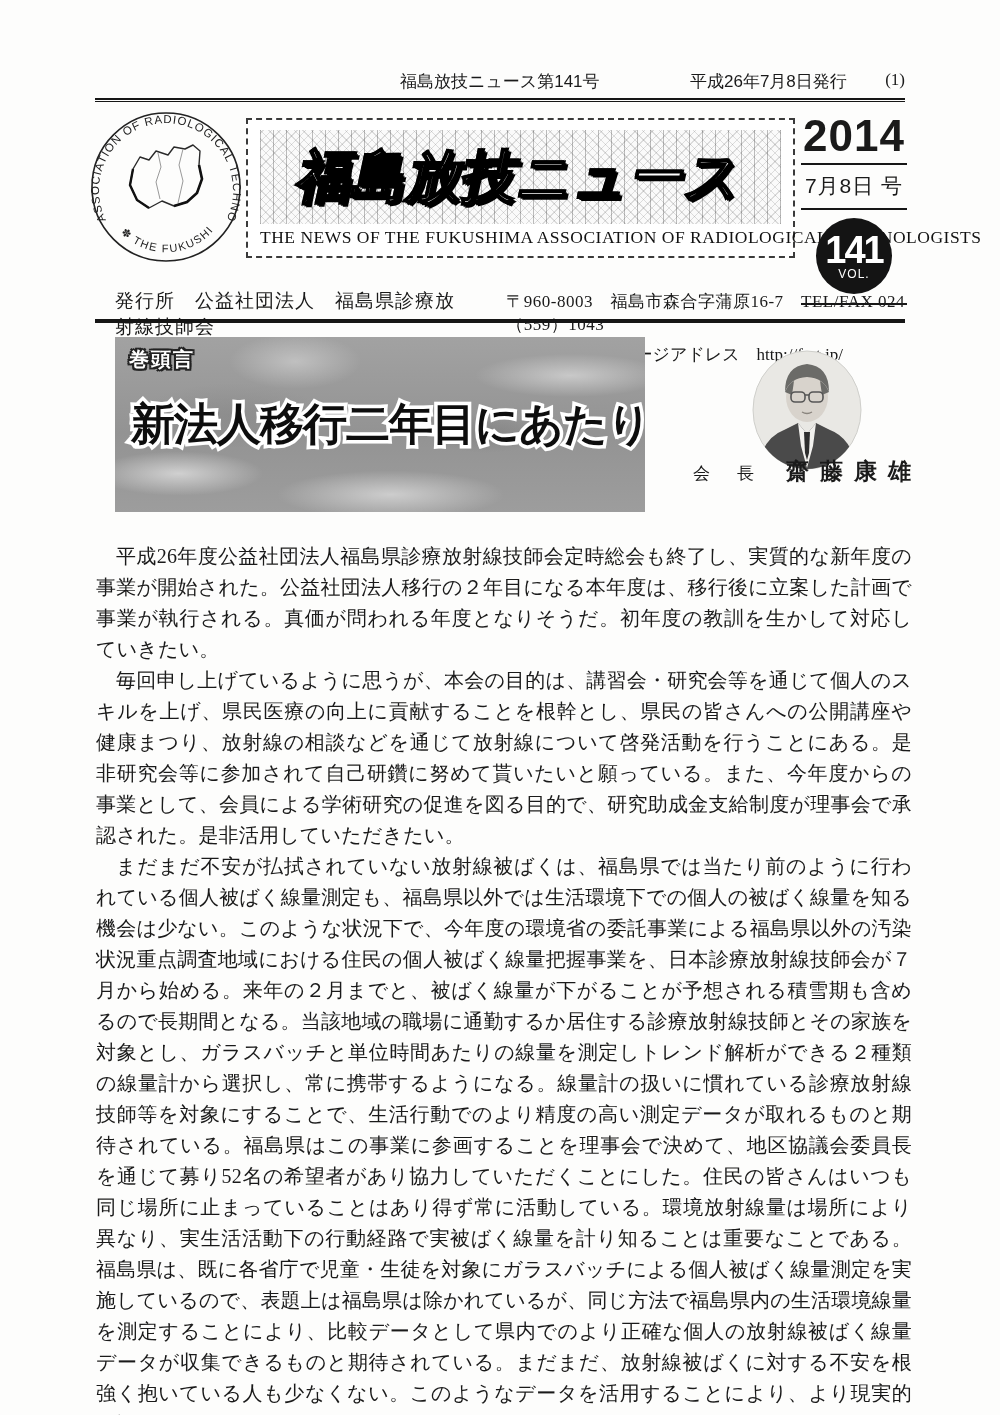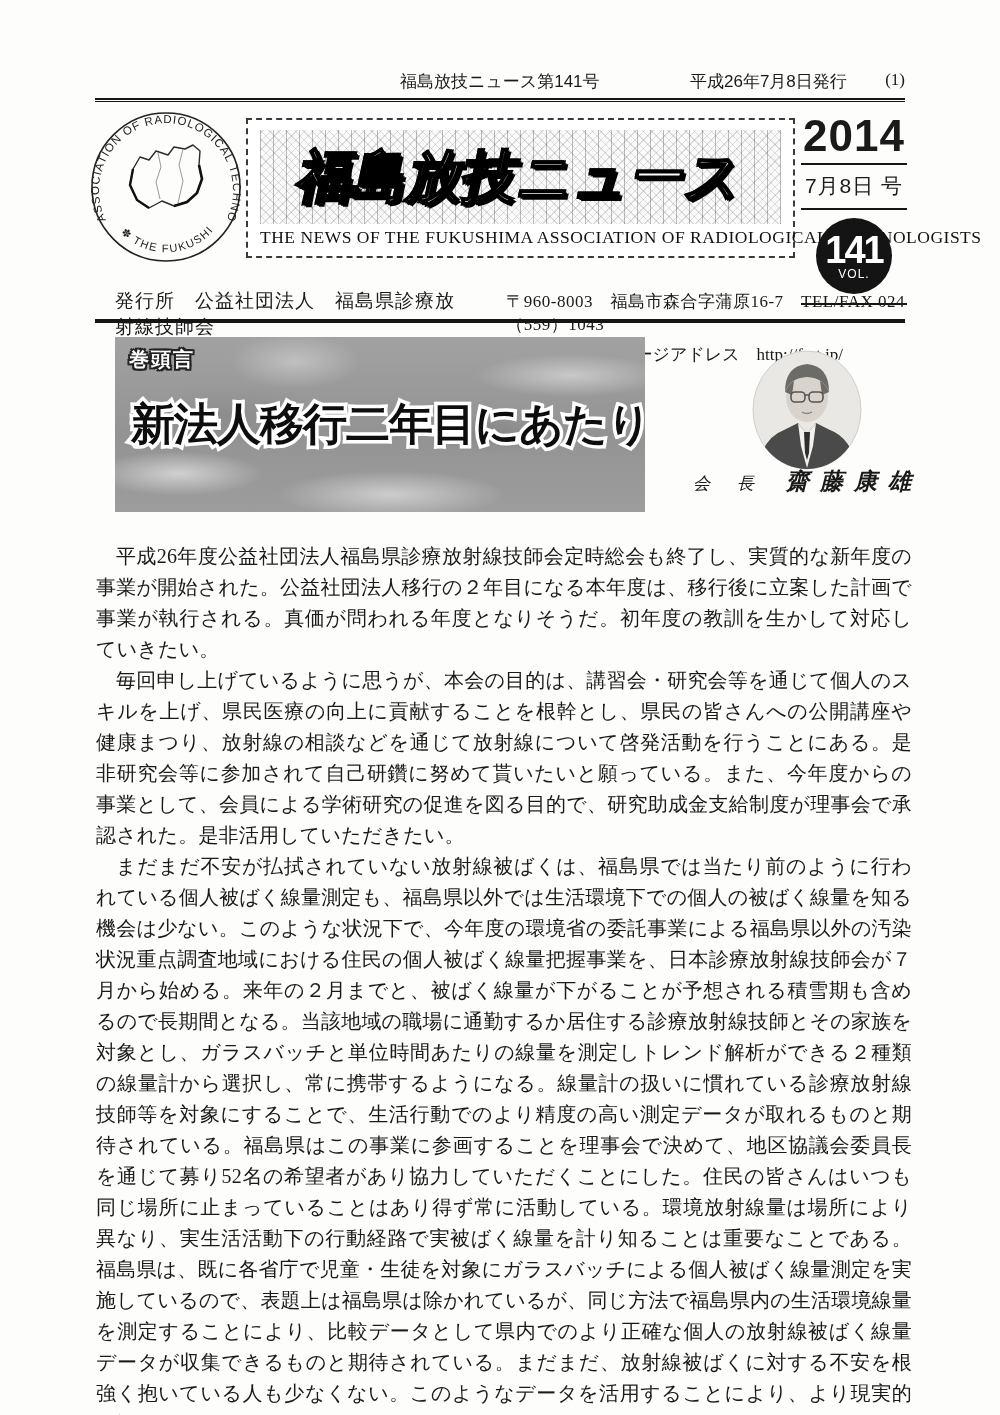--- a/index.html
+++ b/index.html
@@ -75,22 +75,22 @@
     text-shadow:-2px -2px 0 #222,2px -2px 0 #222,-2px 2px 0 #222,2px 2px 0 #222,0 2px 0 #222,2px 0 0 #222,0 -2px 0 #222,-2px 0 0 #222; }
   .art-title { position:absolute; left:16px; top:58px; width:516px; height:66px;
     font-family:"Liberation Sans","DejaVu Sans",sans-serif; font-weight:bold;
     font-size:44px; letter-spacing:-1px; white-space:nowrap; }
   .art-title .layer { position:absolute; left:0; top:0; }
   .art-title .stroke { -webkit-text-stroke:7px #fff; color:#fff;
     text-shadow:0 0 3px rgba(255,255,255,.9); }
   .art-title .fill { color:#0d0d0d; }
 
   .portrait { position:absolute; left:752px; top:350px; width:110px; height:120px; }
-  .author-line { position:absolute; left:693px; top:466px; width:218px;
-    display:flex; align-items:flex-end; justify-content:space-between;font-style:italic; }
+  .author-line { position:absolute; left:693px; top:456px; width:218px;
+    display:flex; align-items:flex-end; justify-content:space-between; }
   .author-role { font-size:17px; letter-spacing:5px; padding-bottom:2px;
     font-family:"Liberation Sans","DejaVu Sans",sans-serif; }
   .author-name { font-size:23px; font-weight:bold; letter-spacing:11px; white-space:nowrap;
     font-family:"Liberation Sans","DejaVu Sans",sans-serif; margin-right:-11px; }
 
   
   .body-text { position:absolute; left:88px; top:541px; width:824px;
     font-size:20px; line-height:31px; text-align:justify; text-justify:inter-ideograph;
     letter-spacing:.2px; }
   .body-text p { text-indent:1em;margin-left:8px; }

